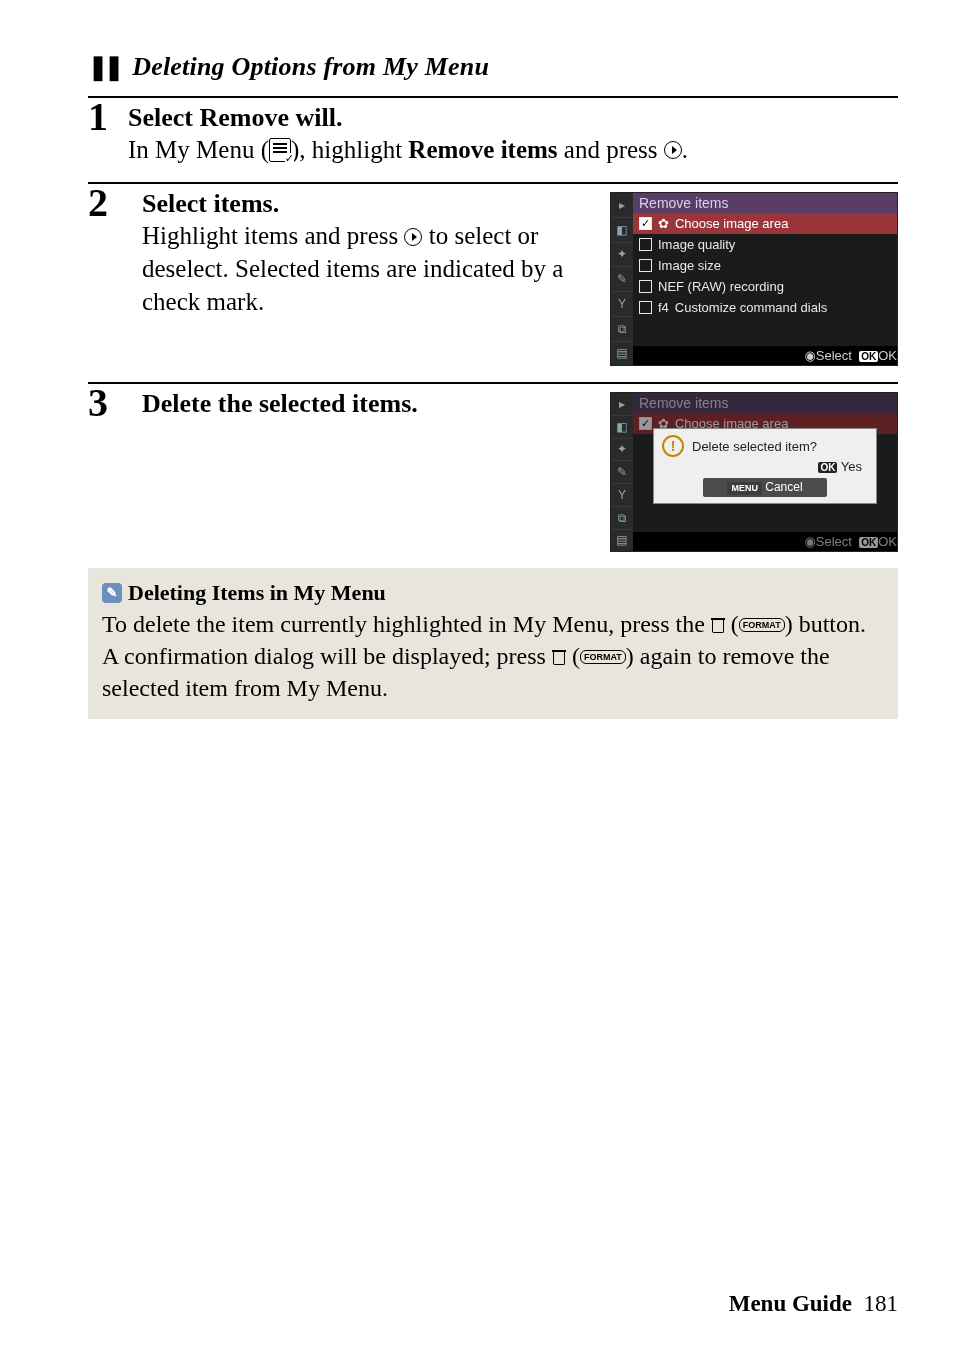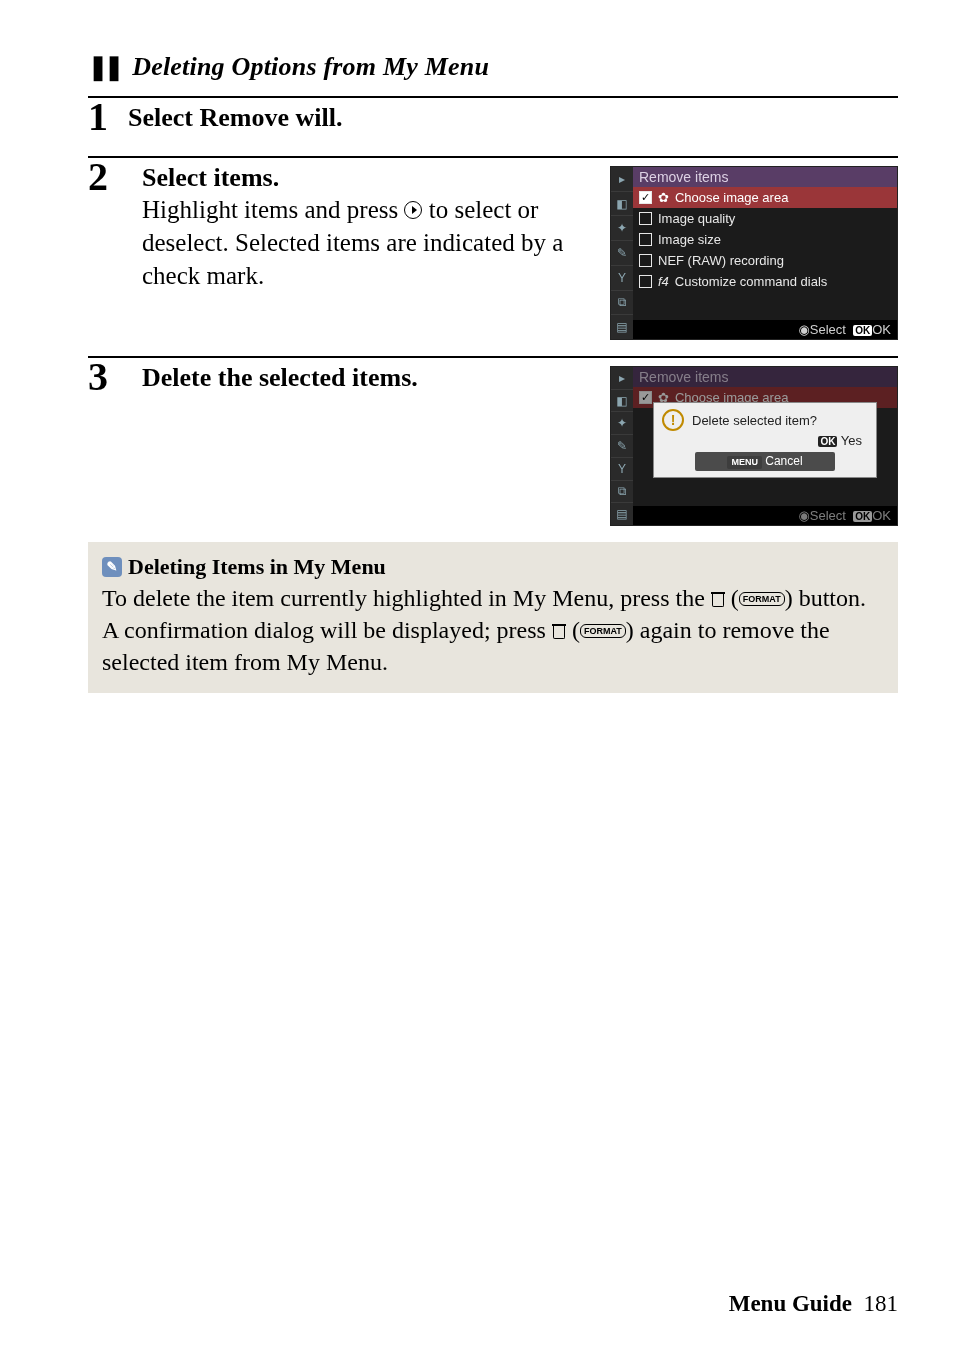--- a/index.html
+++ b/index.html
@@ -133,21 +133,21 @@
   }
   .cam-item.sel {
     background: #9a3639;
     color: #fff;
   }
   .cam-foot-spacer {
     height: 28px;
   }
   .cam-foot {
     text-align: right;
-    padding: 2px 6px 2px 0;
+    padding: 2px 0 2px 0;
     color: #cfcfcf;
     font-size: 13px;
   }
   .chk {
     display:inline-block; width:13px; height:13px;
     border:1px solid #e8e8e8; box-sizing:border-box;
     line-height:11px; text-align:center; font-size:11px;
     background:#fff; color:#000;
   }
   .chk.empty { background:transparent; }
@@ -180,21 +180,21 @@
   .warn {
     width:18px;height:18px;border:2px solid #c08a00;border-radius:50%;
     color:#c08a00;font-weight:bold;font-size:14px;line-height:18px;
     text-align:center;flex:none;
   }
   .d-yes {
     text-align:right; padding-right:6px; margin-top:2px;
   }
   .d-cancel {
     margin: 4px auto 0;
-    width: 140px;
+    width: 124px;
     background:#4b4b4b;color:#fff;
     font-size:12px;padding:2px 0;border-radius:2px;
   }
   .dimmed .cam-header,
   .dimmed .cam-item,
   .dimmed .cam-foot {
     filter: brightness(0.6);
   }
   
   .note {
@@ -293,20 +293,23 @@
   <div class="section-title">
     <span class="bullets">❚❚</span>
     <span>Deleting Options from My Menu</span>
   </div>
 
   <div class="step">
     <div class="step-num">1</div>
     <div class="step-right-col">
       <div class="step-title">
         <span>Select </span><strong>Remove will.</strong>
+      </div>
+      <div class="step-body">
+        <span>In My Menu (</span><span class="mymenu-glyph"></span><span>), highlight </span><strong>Remove items</strong><span> and press </span><span class="dir-circle"></span><span>.</span>
       </div>
     </div>
   </div>
 
   <div class="step">
     <div class="step-num">2</div>
     <div class="step-right-col">
       <div class="step-row-with-screenshot">
         <div class="step-text">
           <div class="step-title">Select items.</div>
@@ -340,21 +343,21 @@
                 <div class="cam-item">
                   <span class="chk empty"></span>
                   <span>Image size</span>
                 </div>
                 <div class="cam-item">
                   <span class="chk empty"></span>
                   <span>NEF (RAW) recording</span>
                 </div>
                 <div class="cam-item">
                   <span class="chk empty"></span>
-                  <span style="font-style:italic">f4</span>
+                  <span style="">f4</span>
                   <span>Customize command dials</span>
                 </div>
                 <div class="cam-foot-spacer"></div>
               </div>
               <div class="cam-foot">
                 <span class="cam-sel-ring">◉</span><span>Select</span>
                 &nbsp;<span class="cam-ok">OK</span><span>OK</span>
               </div>
             </div>
           </div>

